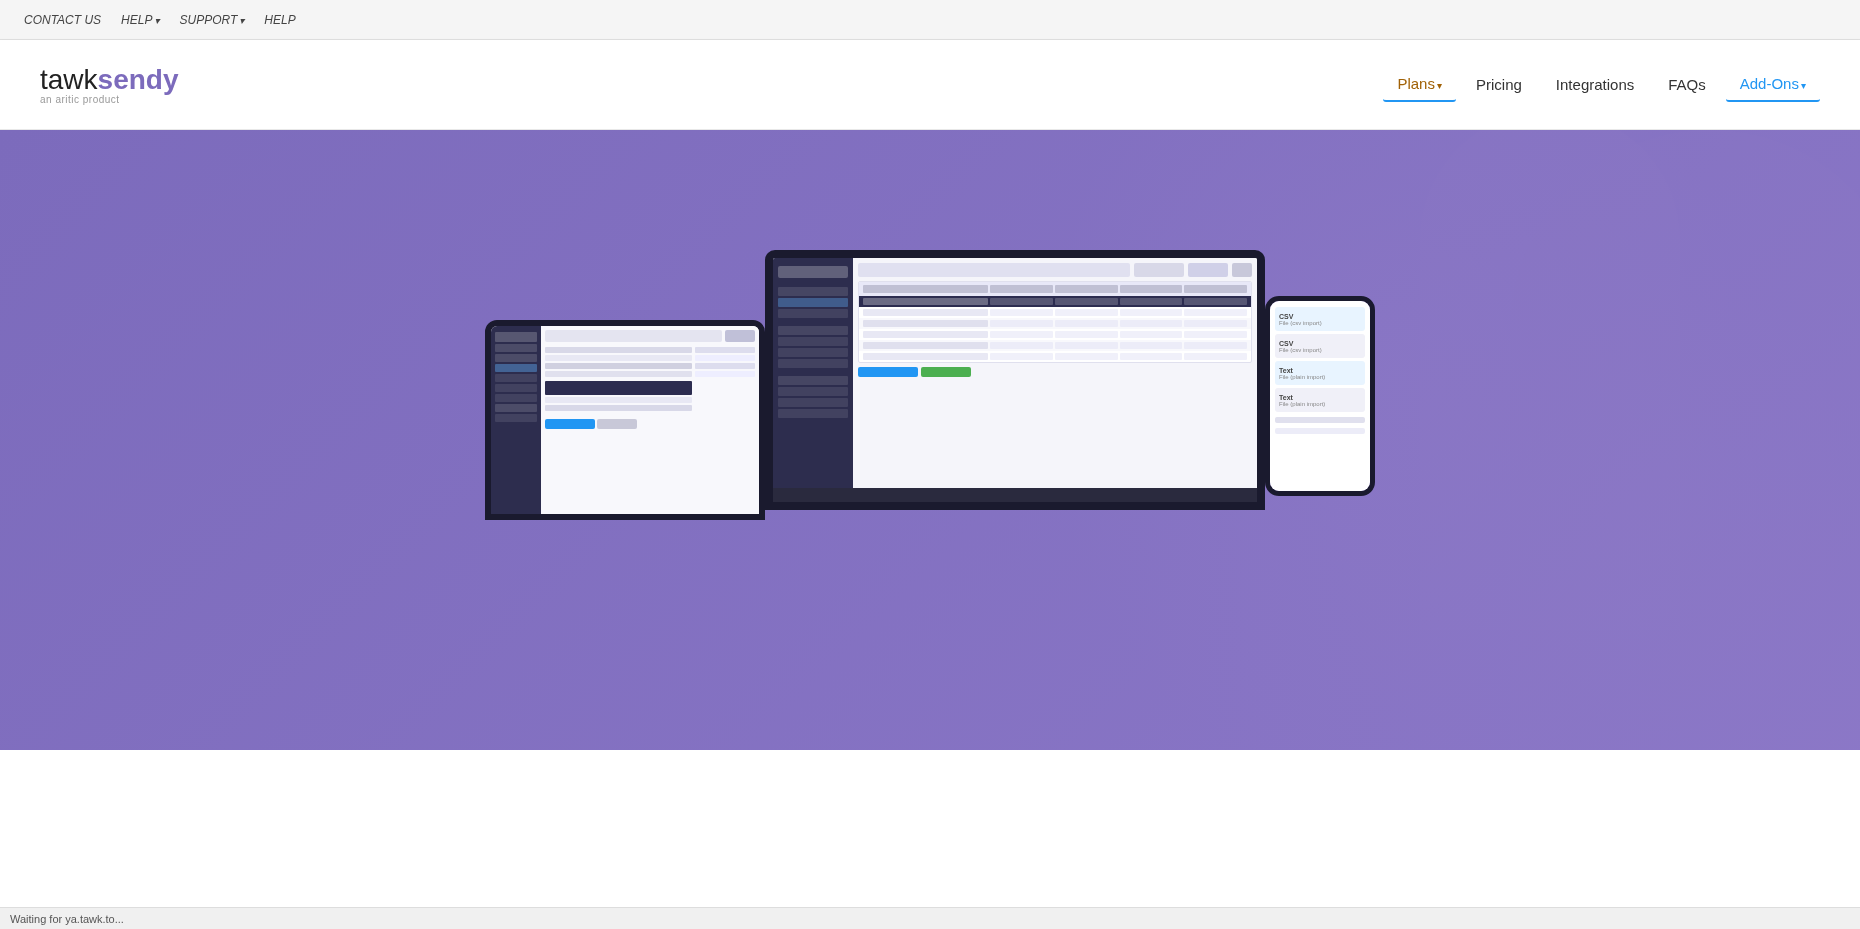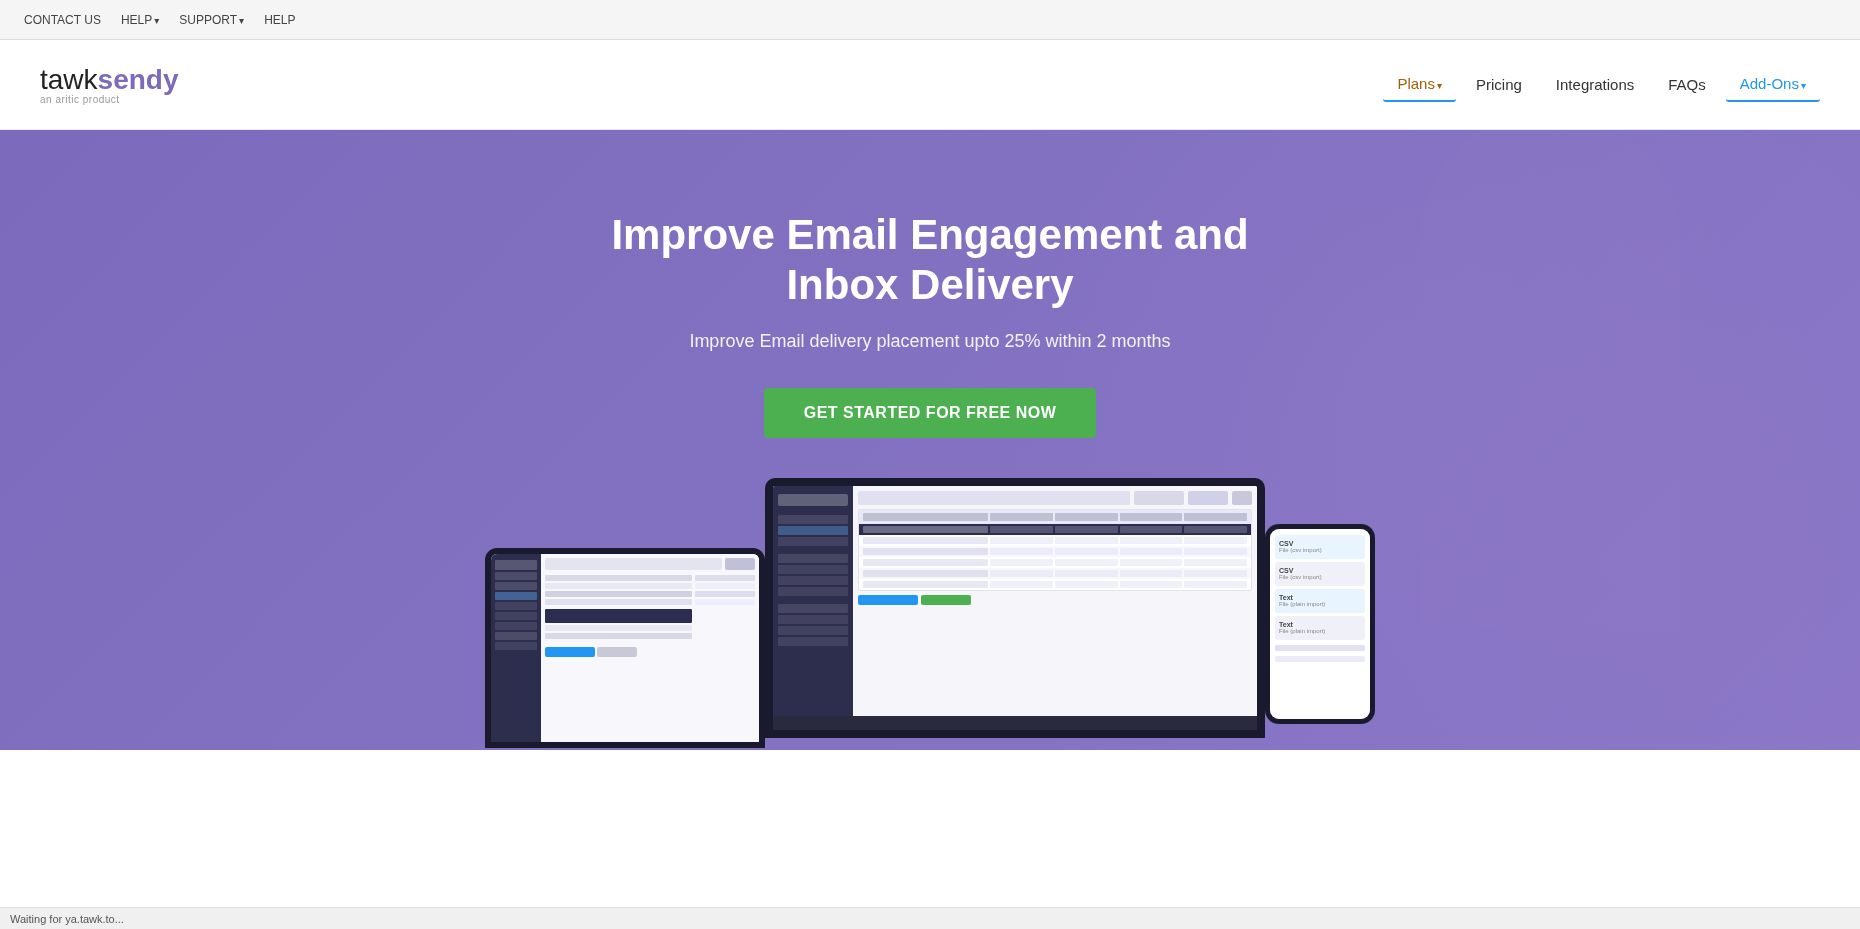--- a/index.html
+++ b/index.html
@@ -37,20 +37,21 @@
       display: flex;
       align-items: center;
       gap: 20px;
       font-size: 12px;
       color: #444;
     }
     .top-bar-right a {
       text-decoration: none;
       color: #444;
       cursor: pointer;
+      font-style: italic;
     }
     .dropdown-arrow { font-size: 10px; margin-left: 2px; }
 
     
     .main-nav {
       background: #fff;
       border-bottom: 1px solid #e8e8e8;
       height: 90px;
       display: flex;
       align-items: center;
@@ -337,25 +338,20 @@
     </a>
   </div>
 </nav>
 
 <section class="hero">
   <div class="hero-people"></div>
   <div class="hero-bg"></div>
   <div class="person-shape person1"></div>
   <div class="person-shape person2"></div>
 
-  <div class="hero-content">
-    <h1 class="hero-title">Improve Email Engagement and Inbox Delivery</h1>
-    <p class="hero-subtitle">Improve Email delivery placement upto 25% within 2 months</p>
-    <button class="cta-btn">GET STARTED FOR FREE NOW</button>
-  </div>
 
   <div class="devices-area">
 
     <div class="device-tablet">
       <div class="device-tablet-screen">
         <div style="display:flex;height:100%;">
           <div style="width:50px;background:#2d2d4e;padding:4px 2px;flex-shrink:0;">
             <div style="height:10px;background:rgba(255,255,255,0.2);margin:2px;border-radius:1px;"></div>
             <div style="height:8px;background:rgba(255,255,255,0.15);margin:2px;border-radius:1px;"></div>
             <div style="height:8px;background:rgba(255,255,255,0.15);margin:2px;border-radius:1px;"></div>

